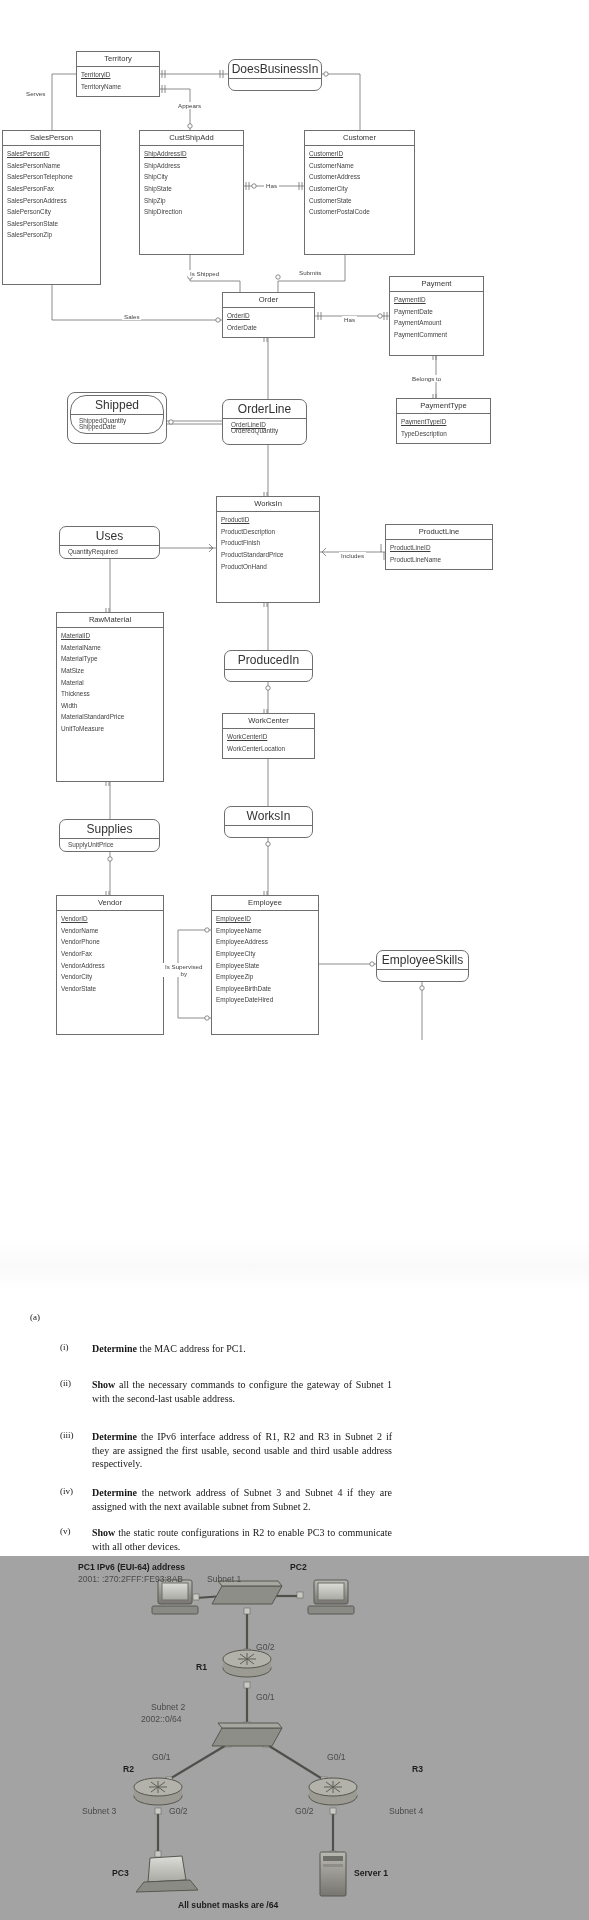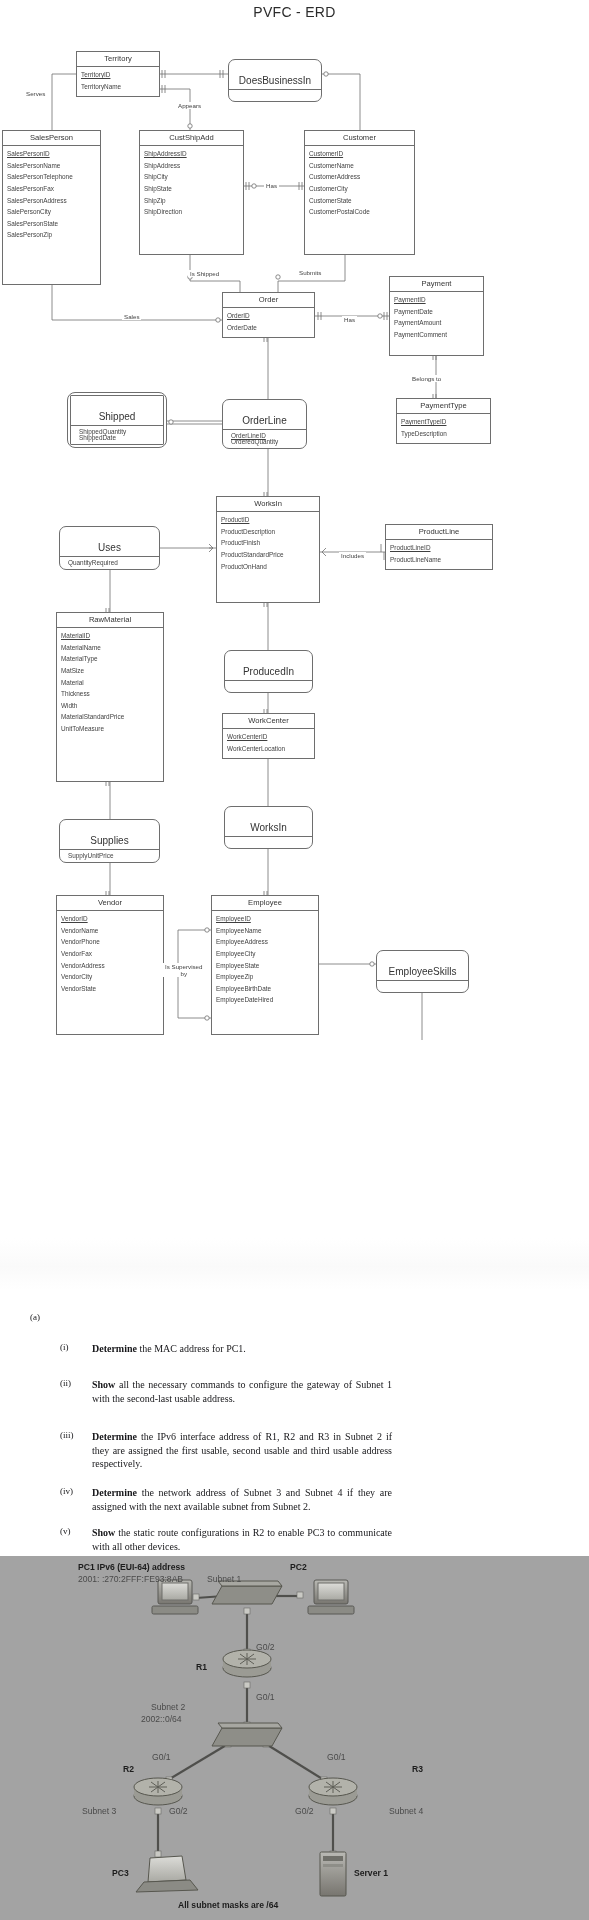--- a/index.html
+++ b/index.html
@@ -75,22 +75,21 @@
     border-radius: 7px;
     background: #fff;
     font-size: 7.4px;
     color: #333;
   }
   .rel-hdr {
     text-align: center;
     padding: 3px 0;
     border-bottom: 1px solid #6e6e6e;
     line-height: 1;
-    font-size: 10px;
-    margin-top: 13px;
+    font-size: 12px;
   }
   .rel-body { min-height: 11px; padding: 2.6px 0 2.6px 4px; font-size: 6.4px; line-height: 1; }
 
   
   .verb {
     position: absolute;
     font-size: 6.2px;
     color: #3f3f3f;
     background: #fff;
     padding: 0 2px;
@@ -130,21 +129,20 @@
     white-space: nowrap;
     line-height: 1.25;
   }
   .nlabel.bold { font-weight: bold; }
   .nlabel.gray { color: #4a4a4a; font-weight: normal; }
 </style>
 </head>
 <body>
 
 <div id="erd-section">
-  <div id="erd-title">PVFC - ERD</div>
 
   <svg id="erd-canvas" viewBox="0 0 589 1290" xmlns="http://www.w3.org/2000/svg">
     <g stroke="#6e6e6e" stroke-width="0.8" fill="none">
 
       <line x1="160" y1="74" x2="228" y2="74"></line>
 
       <path d="M322 74 L360 74 L360 130"></path>
 
       <path d="M76 74 L52 74 L52 130"></path>
 
@@ -367,21 +365,21 @@
       </div>
     </div>
   <div id="erd-rels">
       <div class="rel" style="left: 228px; top: 59px; width: 94px; min-height: 30px;">
         <div>
           <div class="rel-hdr">DoesBusinessIn</div>
           <div class="rel-body"></div>
         </div>
       </div>
       <div class="rel" style="left: 67px; top: 392px; width: 100px; min-height: 52px; padding: 2px; border-radius: 8px;">
-        <div style="border: 1px solid rgb(110, 110, 110); border-radius: 1px; height: 100%;">
+        <div style="border: 1px solid rgb(110, 110, 110); border-radius: 16px; height: 100%;">
           <div class="rel-hdr">Shipped</div>
           <div class="rel-body">
             <div class="attr" style="padding: 0px 0px 0px 4px;">ShippedQuantity</div>
             <div class="attr" style="padding: 0px 0px 0px 4px;">ShippedDate</div>
           </div>
         </div>
       </div>
       <div class="rel" style="left: 222px; top: 399px; width: 85px; min-height: 46px;">
         <div>
           <div class="rel-hdr">OrderLine</div>

